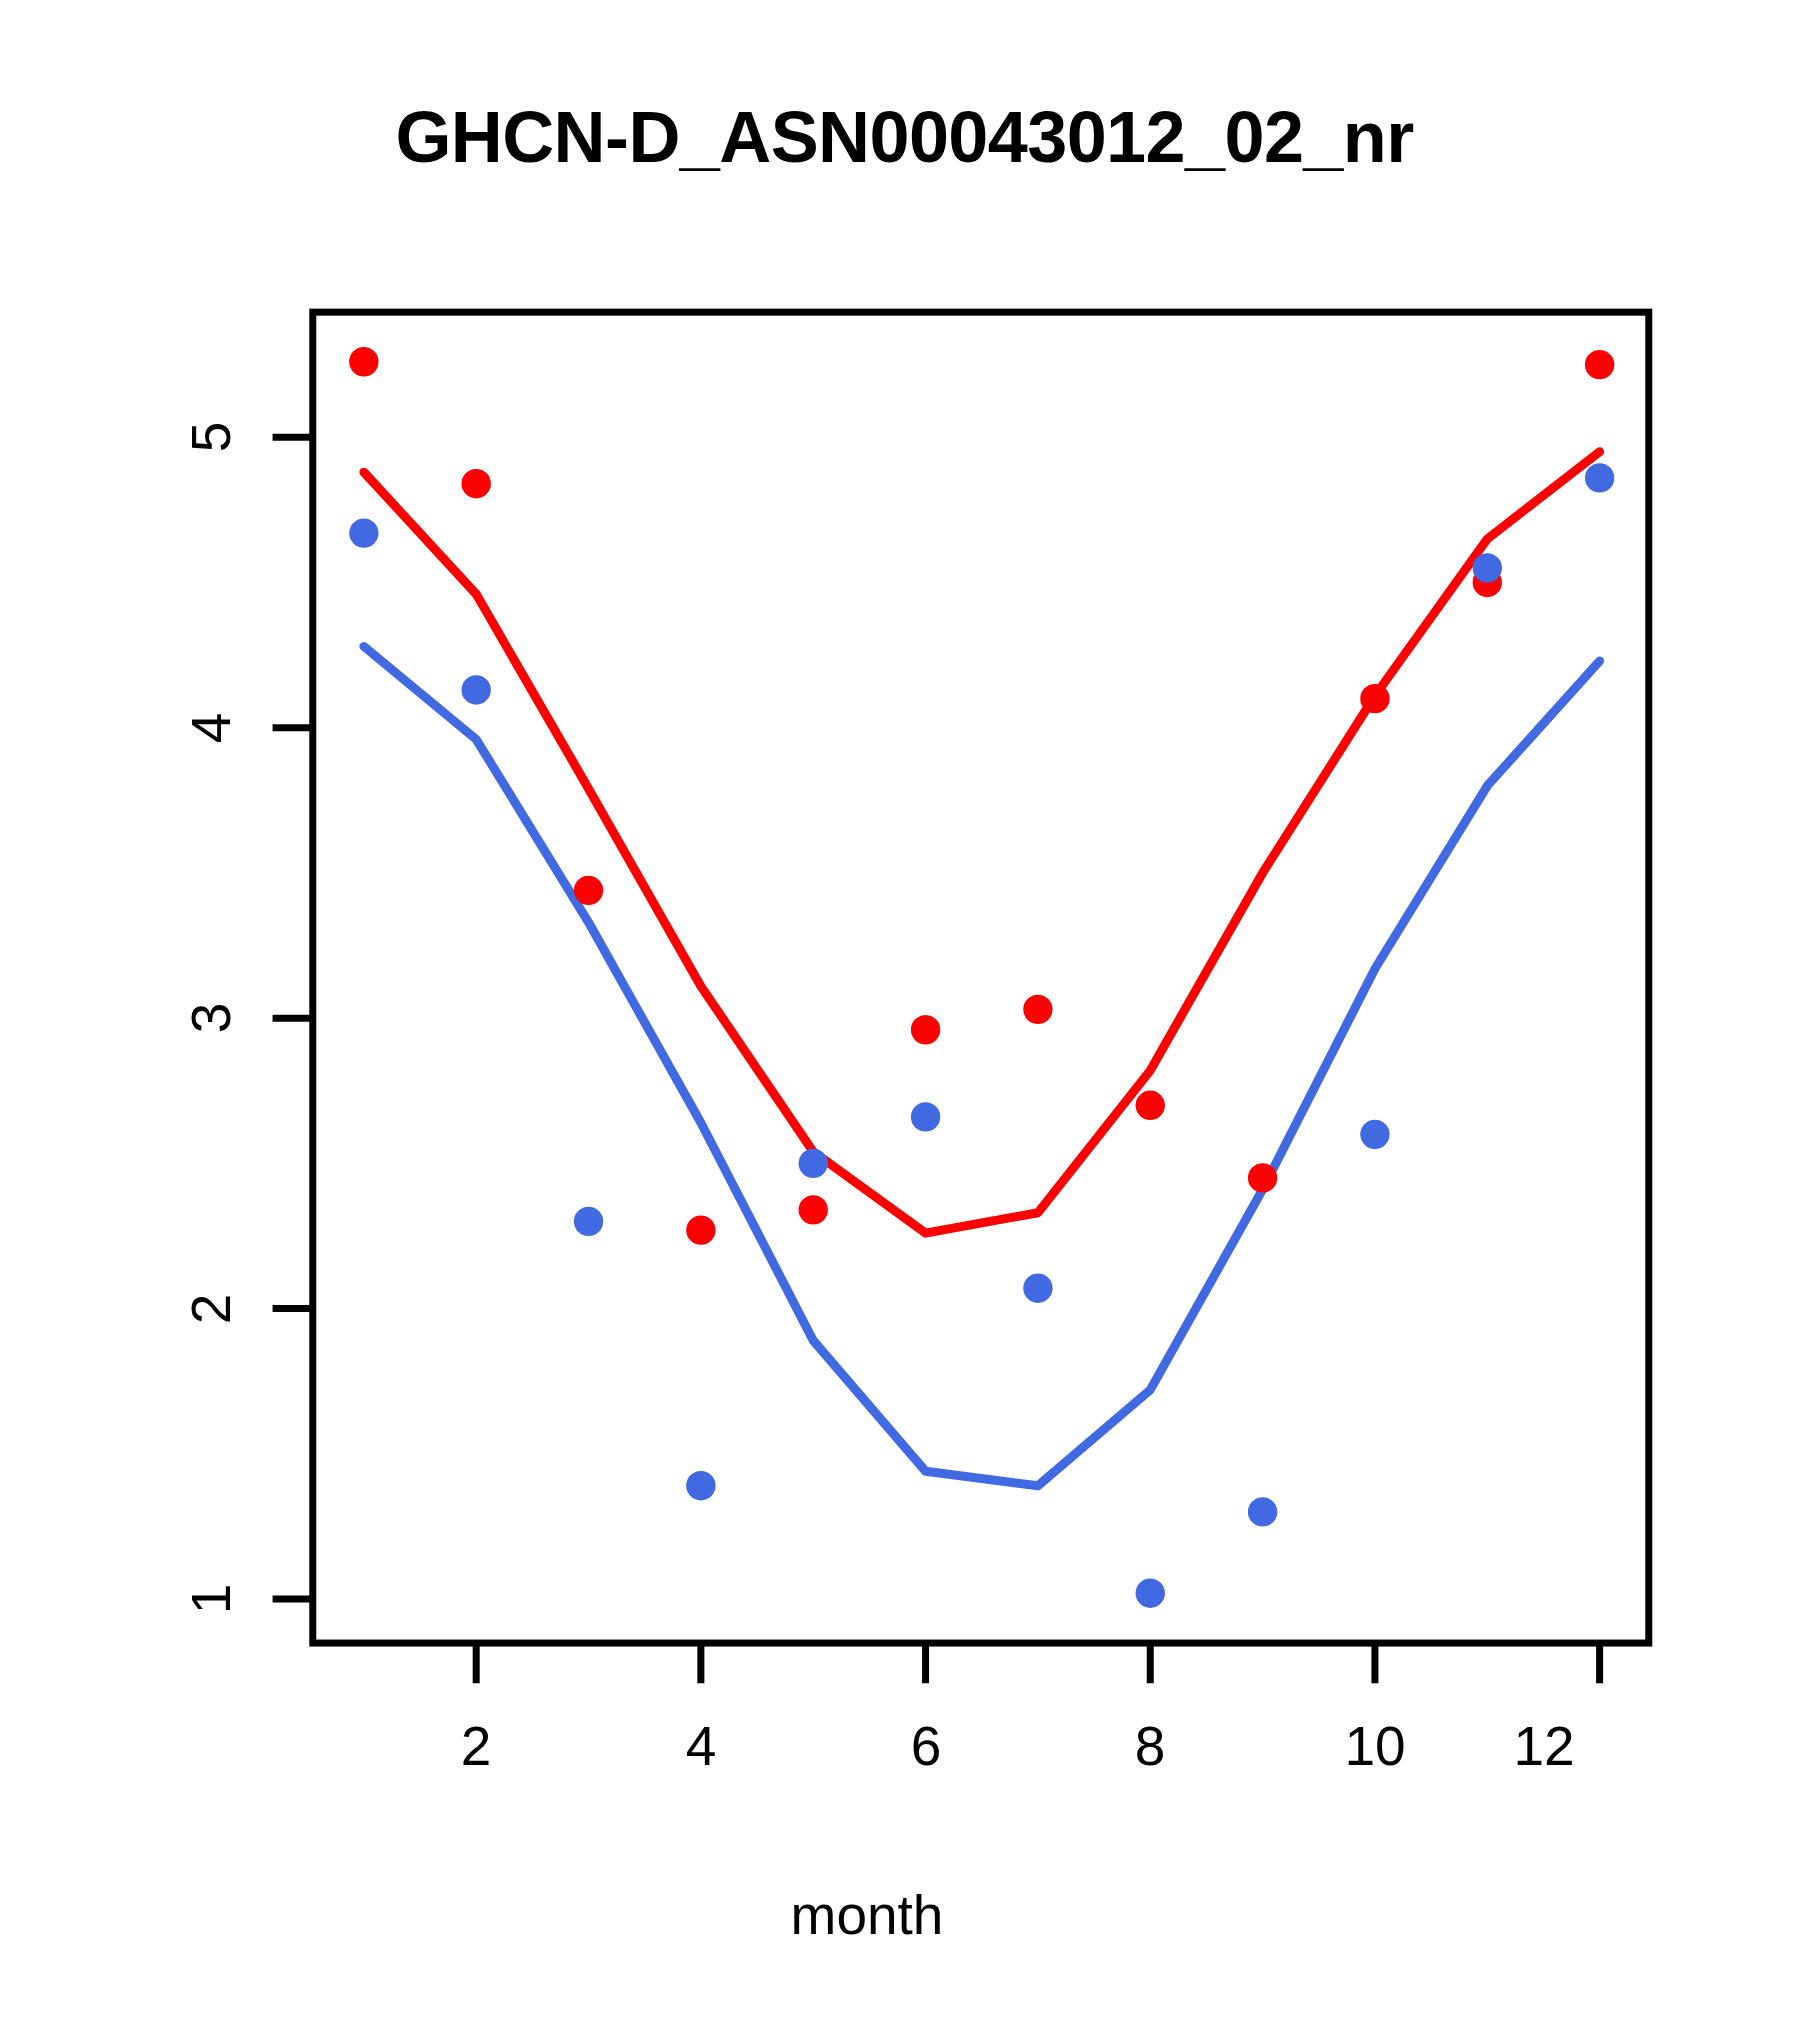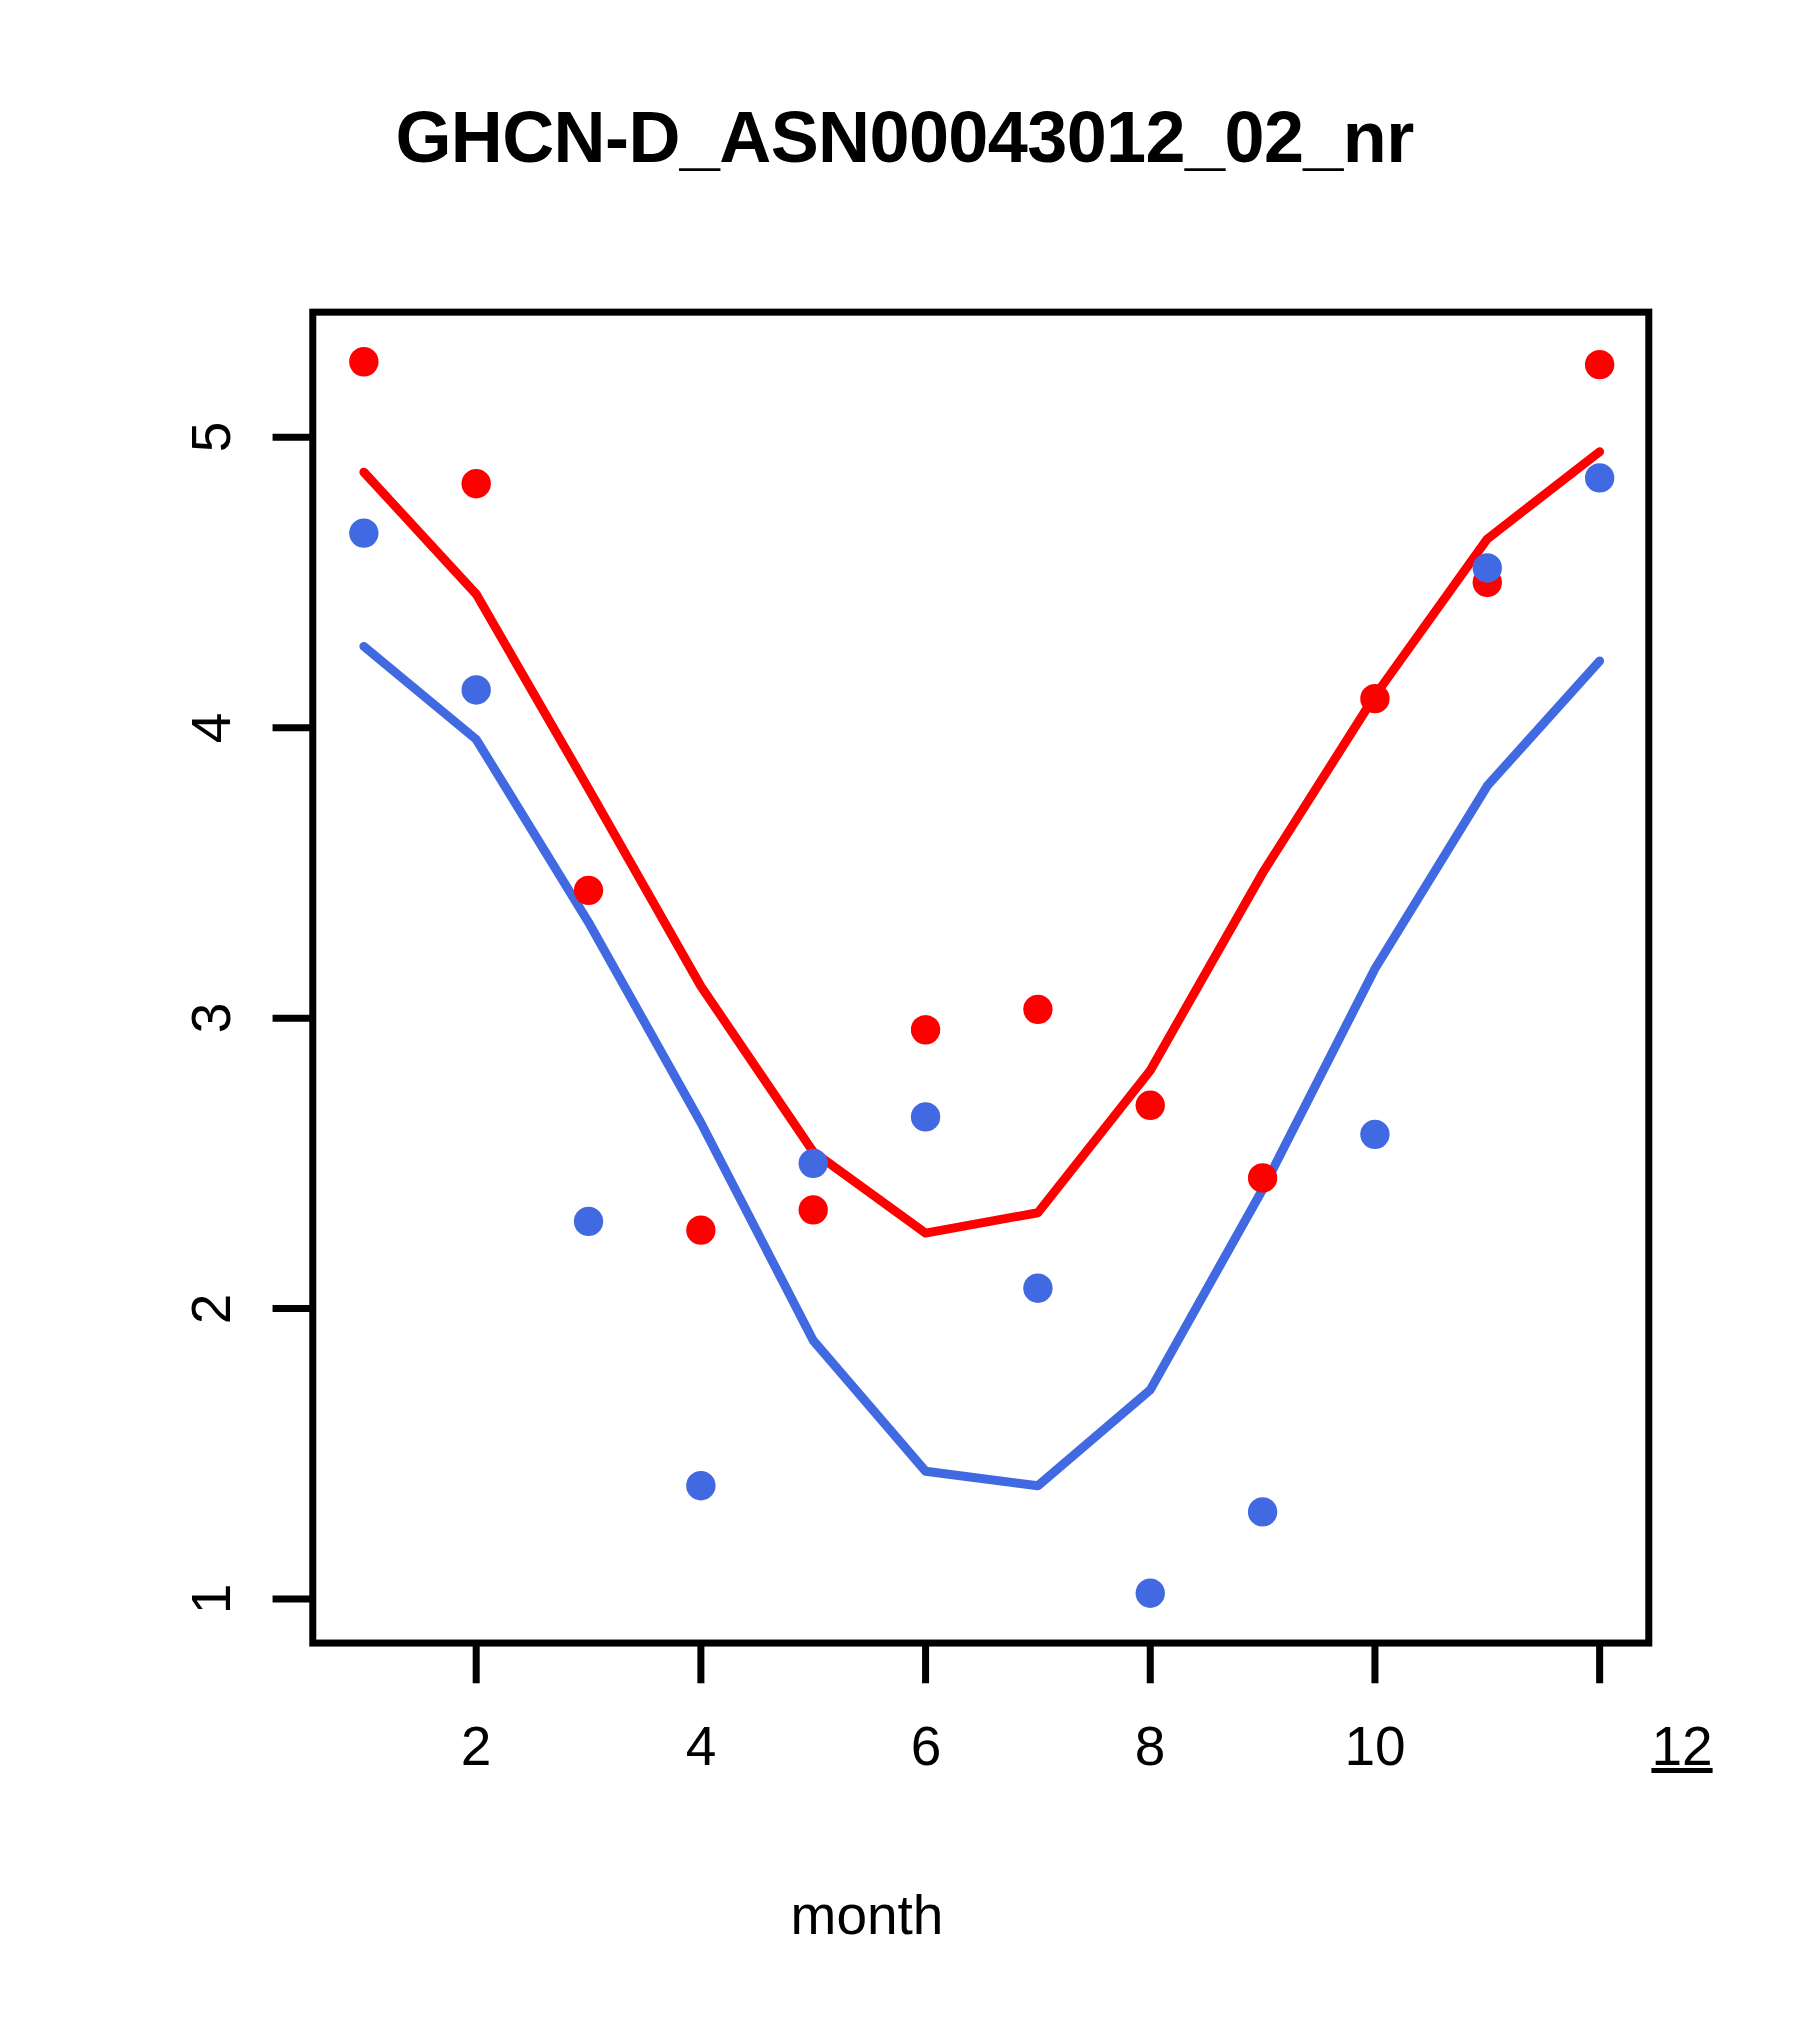--- a/index.html
+++ b/index.html
@@ -87,21 +87,21 @@
         </g>
     </svg>
   </div>
 
   <div id="xtick-labels">
       <div class="xtick-label" style="left: 476px; top: 1714px;">2</div>
       <div class="xtick-label" style="left: 701px; top: 1714px;">4</div>
       <div class="xtick-label" style="left: 926px; top: 1714px;">6</div>
       <div class="xtick-label" style="left: 1150px; top: 1714px;">8</div>
       <div class="xtick-label" style="left: 1375px; top: 1714px;">10</div>
-      <div class="xtick-label" style="left: 1682px; top: 1714px; text-decoration: underline;">12</div>
+      <div class="xtick-label" style="left: 1544px; top: 1714px;">12</div>
     </div>
   <div id="ytick-labels">
       <div class="ytick-label" style="left: 176px; top: 1567px; width: 70px; text-align: center; transform: rotate(-90deg);">1</div>
       <div class="ytick-label" style="left: 176px; top: 1277px; width: 70px; text-align: center; transform: rotate(-90deg);">2</div>
       <div class="ytick-label" style="left: 176px; top: 986px; width: 70px; text-align: center; transform: rotate(-90deg);">3</div>
       <div class="ytick-label" style="left: 176px; top: 696px; width: 70px; text-align: center; transform: rotate(-90deg);">4</div>
       <div class="ytick-label" style="left: 176px; top: 405px; width: 70px; text-align: center; transform: rotate(-90deg);">5</div>
     </div>
 
   <div id="xlabel">month</div>

